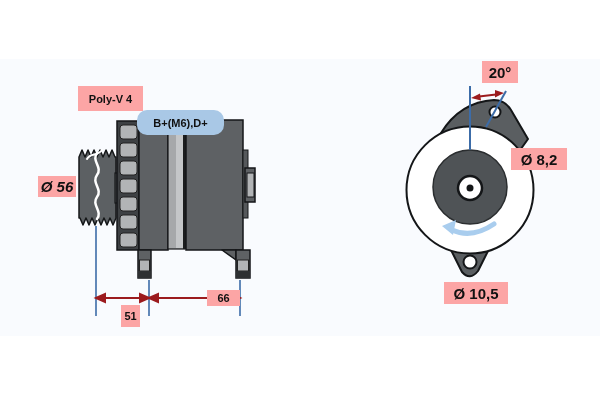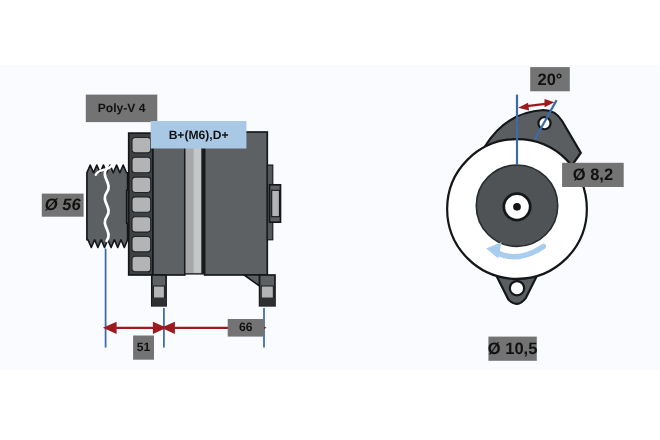--- a/index.html
+++ b/index.html
@@ -10,22 +10,22 @@
   .panel{
     position:absolute;left:0;top:59px;width:600px;height:277px;
     background:#f9fbfe;
   }
   svg.draw{position:absolute;left:0;top:0;}
   .lbl{
     position:absolute;display:flex;align-items:center;justify-content:center;
     font-weight:bold;color:#111;font-size:15px;letter-spacing:0;
     white-space:nowrap;
   }
-  .lbl-yellow{background:#737373;}
-  .lbl-blue{background:#a9c8e6;}
+  .lbl-yellow{background:#fca5a5;}
+  .lbl-blue{background:#a9c8e6;border-radius:10px;}
   .fs16{font-size:11px;}
 </style>
 </head>
 <body>
 
 <div class="canvas">
 
   <div class="panel"></div>
 
   <svg class="draw" width="600" height="400" viewBox="0 0 600 400">
@@ -140,15 +140,15 @@
   <div class="lbl lbl-yellow" style="left:38px;top:176px;width:38px;height:21px;font-style:italic;">Ø 56</div>
 
   <div class="lbl lbl-yellow fs16" style="left:121px;top:305px;width:19px;height:22px;">51</div>
 
   <div class="lbl lbl-yellow fs16" style="left:207px;top:290px;width:33px;height:16px;">66</div>
 
   <div class="lbl lbl-yellow" style="left:482px;top:61px;width:36px;height:22px;">20°</div>
 
   <div class="lbl lbl-yellow" style="left:511px;top:104px;width:56px;height:22px;margin-top:44px;">Ø 8,2</div>
 
-  <div class="lbl lbl-yellow" style="left:444px;top:282px;width:44px;height:22px;margin-top:24px;">Ø 10,5</div>
+  <div class="lbl lbl-yellow" style="left:444px;top:282px;width:64px;height:22px;">Ø 10,5</div>
 
 </div>
 
 </body></html>

